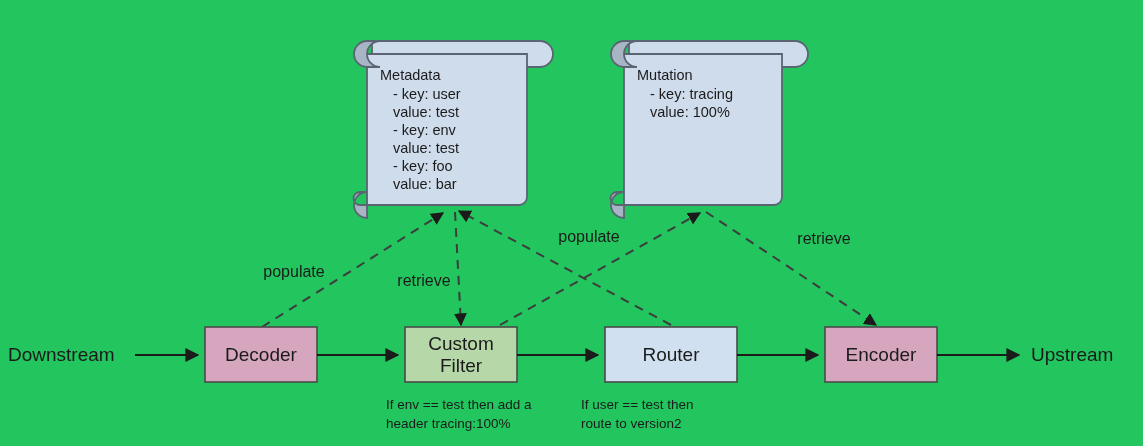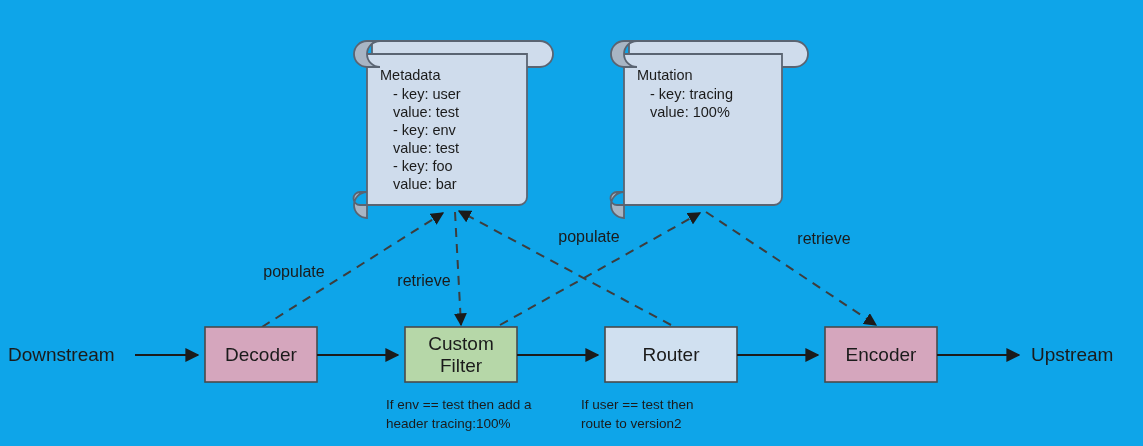--- a/index.html
+++ b/index.html
@@ -10,21 +10,21 @@
   body {
     width: 1143px;
     height: 446px;
     overflow: hidden;
     font-family: "Liberation Sans", sans-serif;
   }
   #diagram-root {
     position: relative;
     width: 1143px;
     height: 446px;
-    background: #0ea5e9;
+    background: #22c55e;
   }
   svg.diagram {
     display: block;
     width: 1143px;
     height: 446px;
   }
   .node-label {
     font-family: "Liberation Sans", sans-serif;
     font-size: 19px;
     fill: #1b1b1b;

